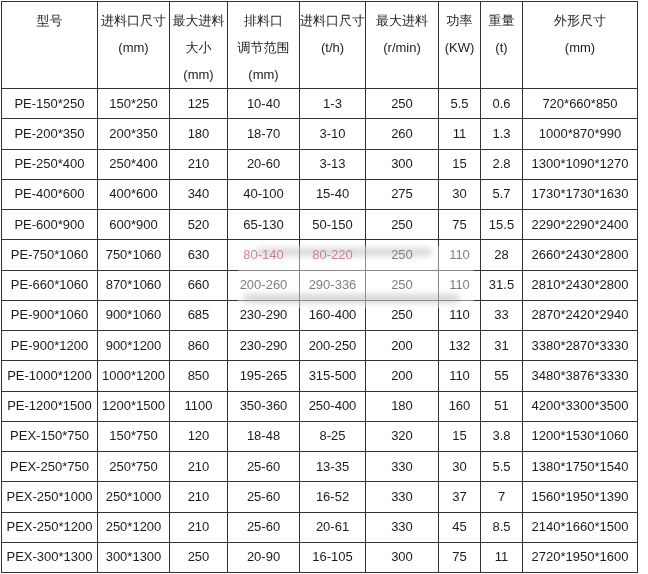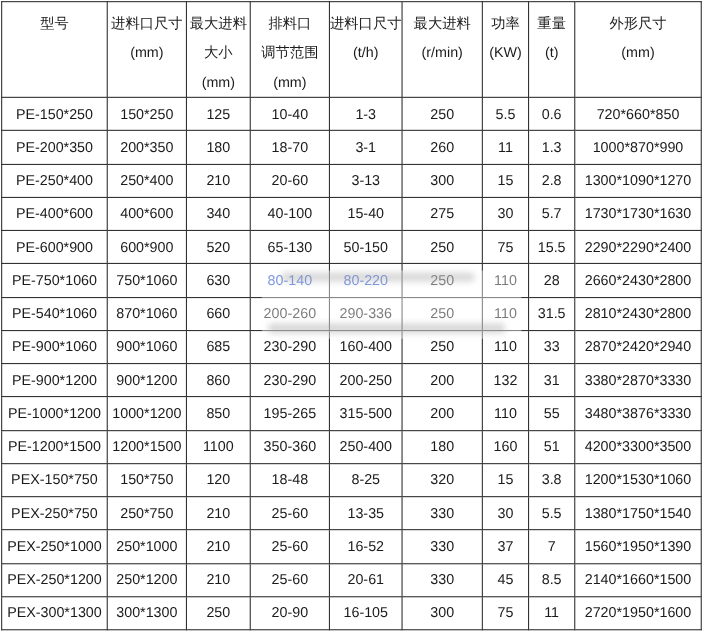--- a/index.html
+++ b/index.html
@@ -39,21 +39,21 @@
   }
   table.spec thead th .hl {
     line-height: 27px;
     height: 27px;
   }
   table.spec tbody td {
     height: 26px;
     line-height: 26px;
     font-size: 13px;
   }
-  td.muted { color: #1d4ed8; }
+  td.muted { color: #be185d; }
   
   col.c0 { width: 96px; }
   col.c1 { width: 72px; }
   col.c2 { width: 58px; }
   col.c3 { width: 72px; }
   col.c4 { width: 66px; }
   col.c5 { width: 73px; }
   col.c6 { width: 42px; }
   col.c7 { width: 42px; }
   col.c8 { width: 115px; }
@@ -141,21 +141,21 @@
           <td>250</td>
           <td>5.5</td>
           <td>0.6</td>
           <td>720*660*850</td>
         </tr>
         <tr>
           <td>PE-200*350</td>
           <td>200*350</td>
           <td>180</td>
           <td>18-70</td>
-          <td>3-1</td>
+          <td>3-10</td>
           <td>260</td>
           <td>11</td>
           <td>1.3</td>
           <td>1000*870*990</td>
         </tr>
         <tr>
           <td>PE-250*400</td>
           <td>250*400</td>
           <td>210</td>
           <td>20-60</td>
@@ -192,21 +192,21 @@
           <td>750*1060</td>
           <td>630</td>
           <td class="muted">80-140</td>
           <td class="muted">80-220</td>
           <td>250</td>
           <td>110</td>
           <td>28</td>
           <td>2660*2430*2800</td>
         </tr>
         <tr>
-          <td>PE-540*1060</td>
+          <td>PE-660*1060</td>
           <td>870*1060</td>
           <td>660</td>
           <td>200-260</td>
           <td>290-336</td>
           <td>250</td>
           <td>110</td>
           <td>31.5</td>
           <td>2810*2430*2800</td>
         </tr>
         <tr>

